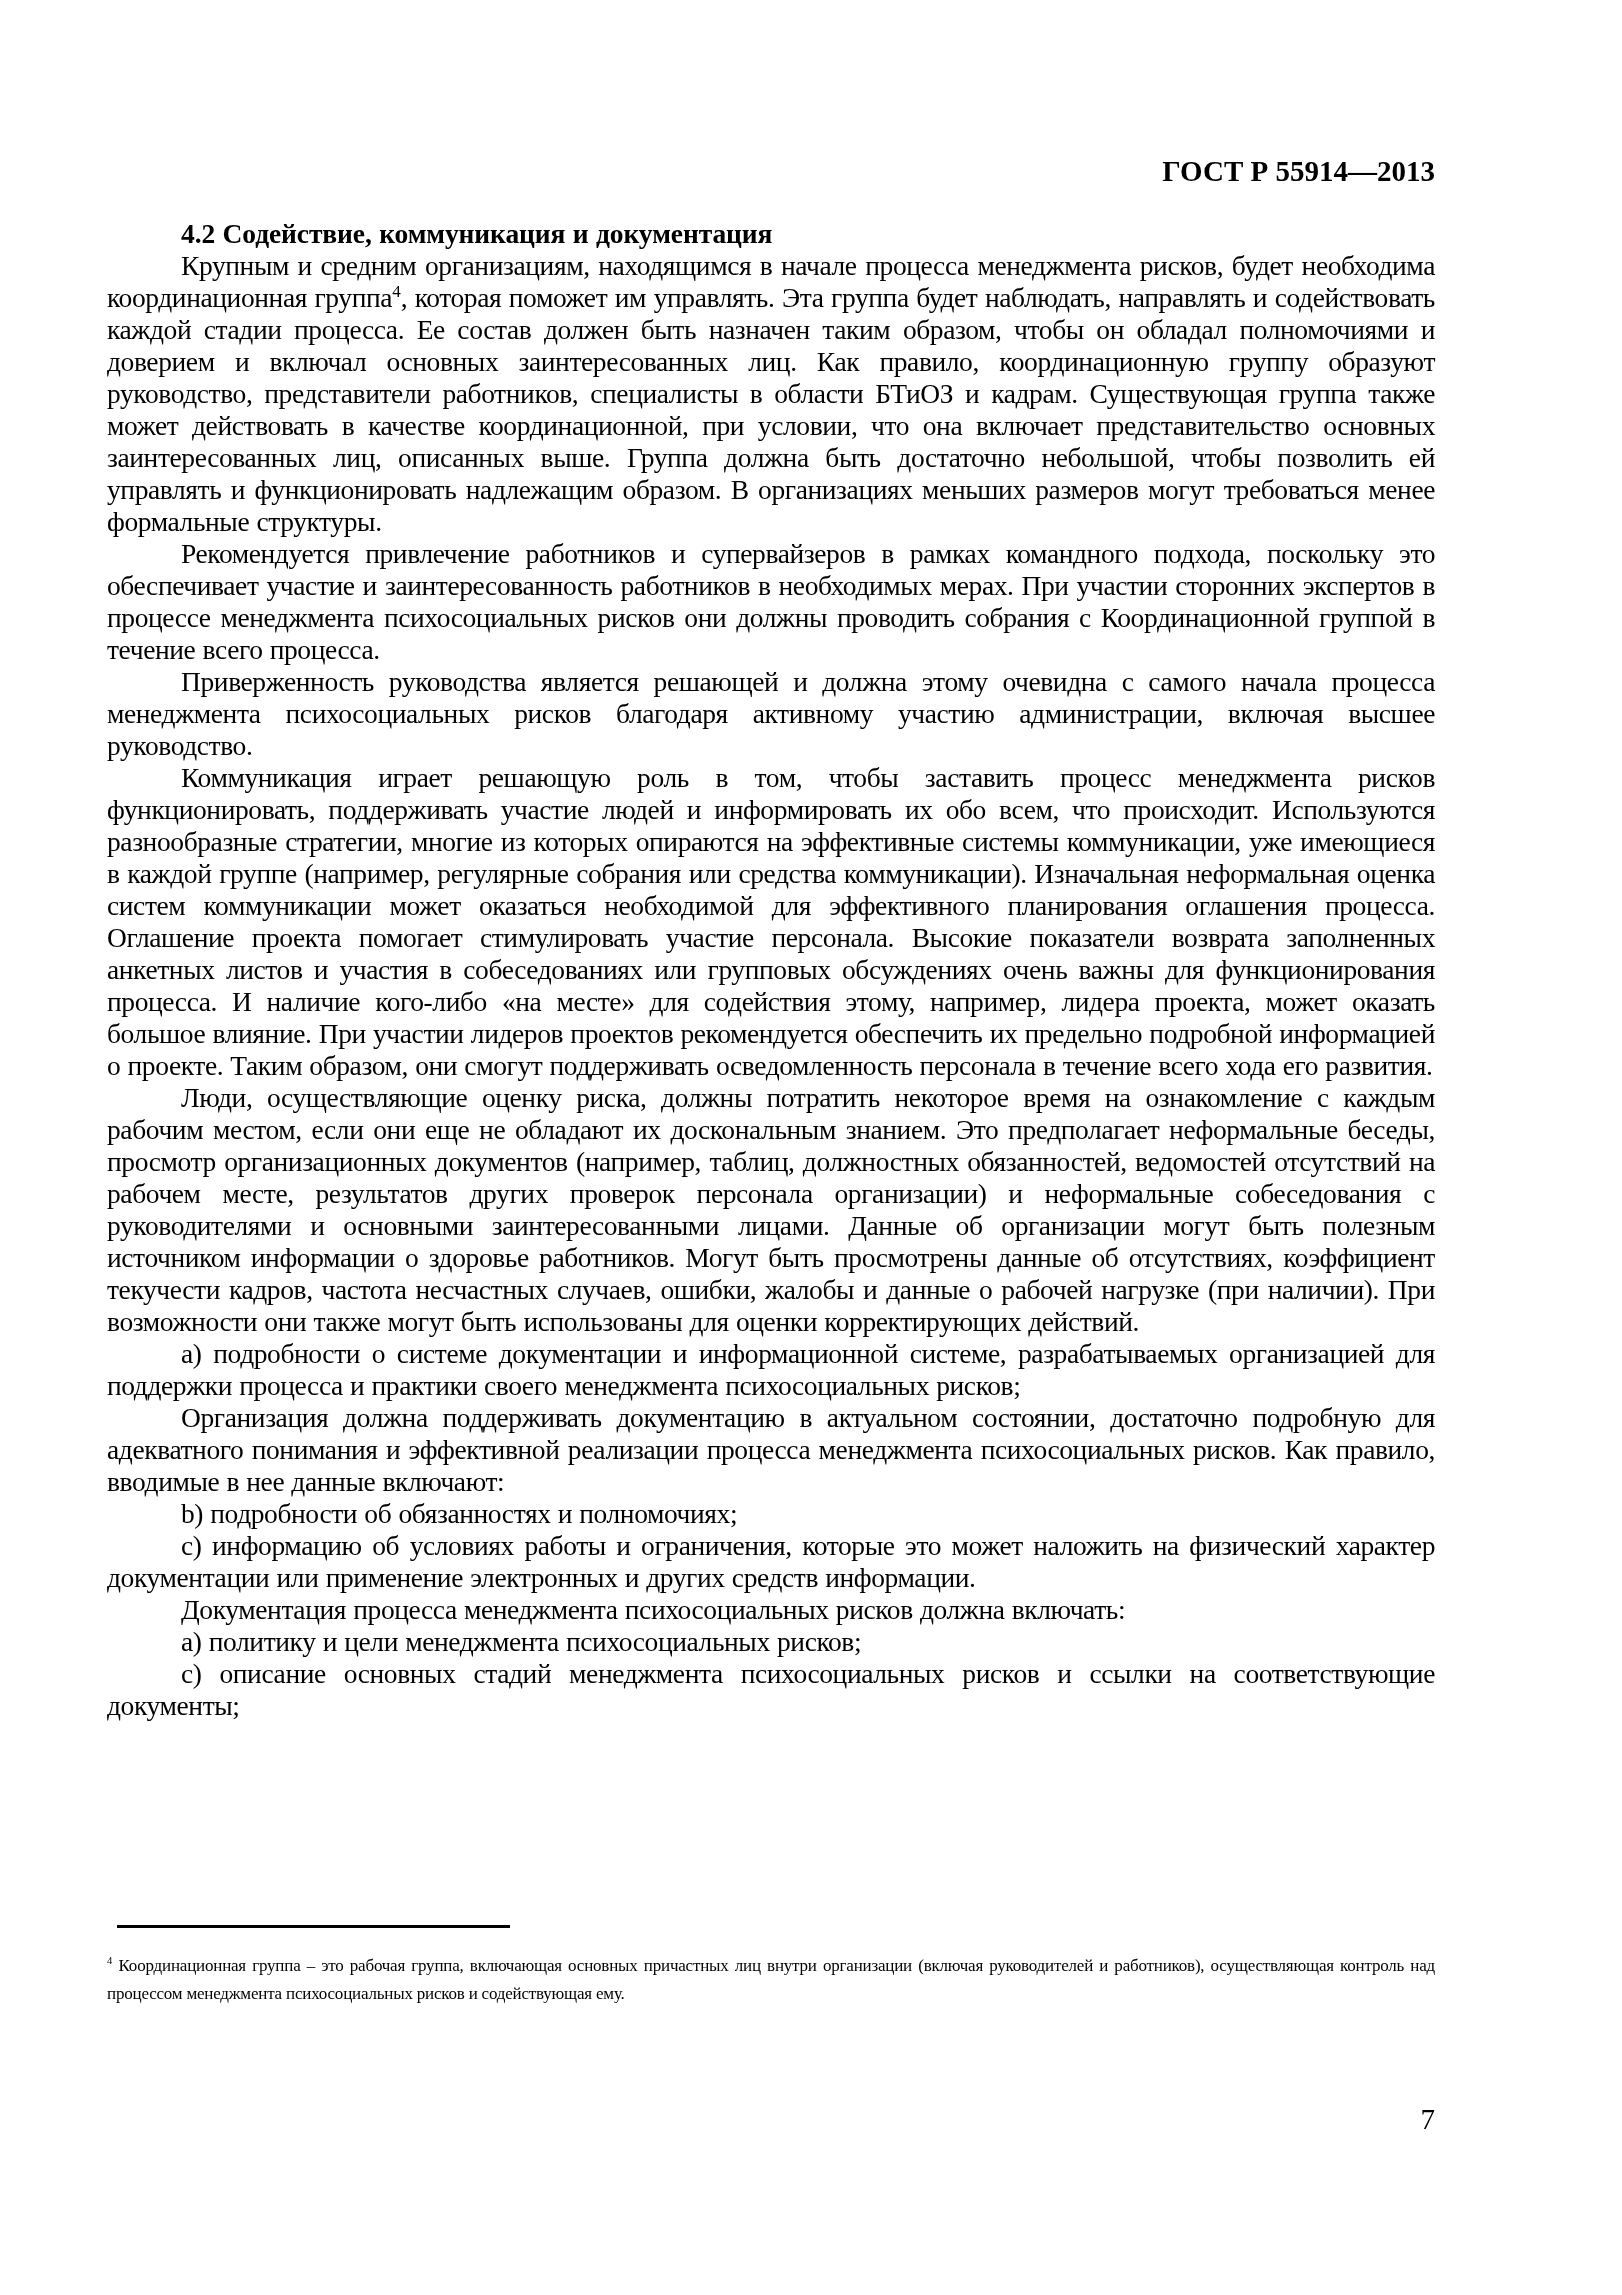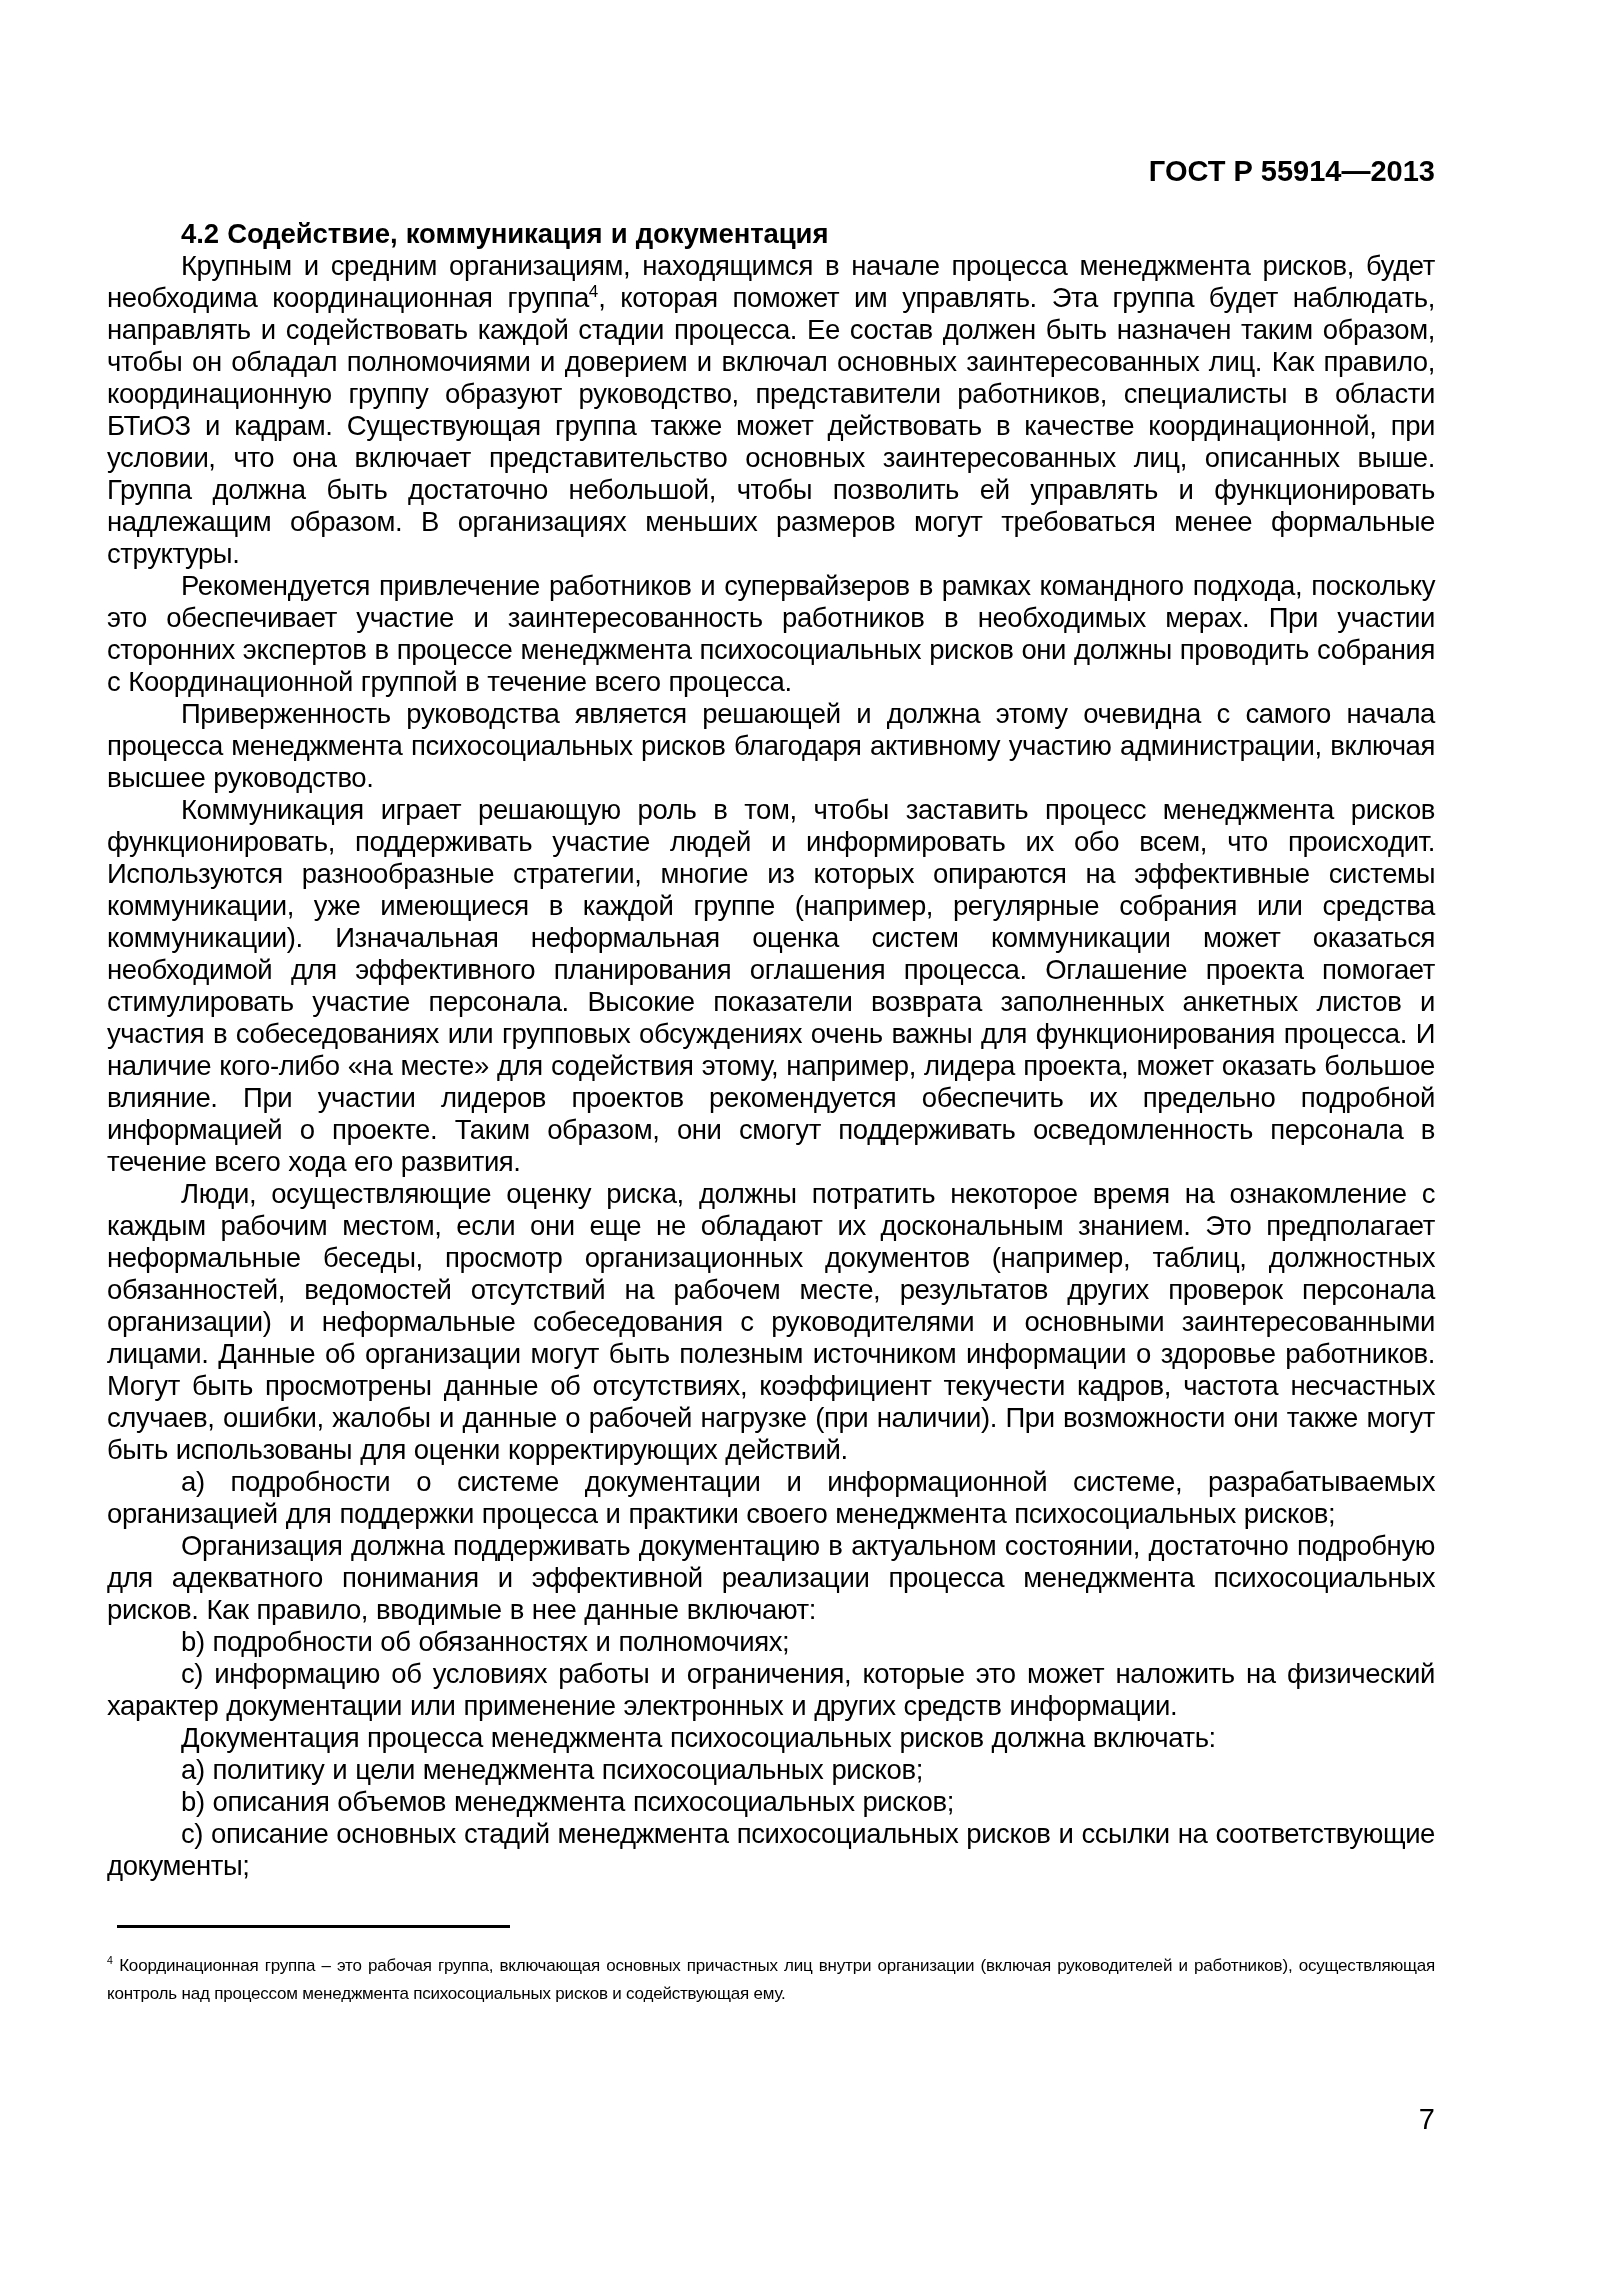--- a/index.html
+++ b/index.html
@@ -2,21 +2,21 @@
 <html lang="ru" style="font-size:10.5px"><head>
 <meta charset="utf-8">
 <style>
   html, body { margin: 0; padding: 0; background: #ffffff; }
   .page {
     position: relative;
     width: 1622px;
     height: 2295px;
     background: #ffffff;
     color: #000000;
-    font-family: Liberation Sans, sans-serif;
+    font-family: Liberation Serif, serif;
     overflow: hidden;
   }
   .running-head {
     position: absolute;
     top: 156px;
     left: 107px;
     width: 1328px;
     text-align: right;
     font-weight: 700;
     font-size: 29px;
@@ -99,21 +99,20 @@
         <p><span>Рекомендуется привлечение работников и супервайзеров в рамках командного подхода, поскольку это обеспечивает участие и заинтересованность работников в необходимых мерах. При участии сторонних экспертов в процессе менеджмента психосоциальных рисков они должны проводить собрания с Координационной группой в течение всего процесса.</span></p>
         <p><span>Приверженность руководства является решающей и должна этому очевидна с самого начала процесса менеджмента психосоциальных рисков благодаря активному участию администрации, включая высшее руководство.</span></p>
         <p><span>Коммуникация играет решающую роль в том, чтобы заставить процесс менеджмента рисков функционировать, поддерживать участие людей и информировать их обо всем, что происходит. Используются разнообразные стратегии, многие из которых опираются на эффективные системы коммуникации, уже имеющиеся в каждой группе (например, регулярные собрания или средства коммуникации). Изначальная неформальная оценка систем коммуникации может оказаться необходимой для эффективного планирования оглашения процесса. Оглашение проекта помогает стимулировать участие персонала. Высокие показатели возврата заполненных анкетных листов и участия в собеседованиях или групповых обсуждениях очень важны для функционирования процесса. И наличие кого-либо «на месте» для содействия этому, например, лидера проекта, может оказать большое влияние. При участии лидеров проектов рекомендуется обеспечить их предельно подробной информацией о проекте. Таким образом, они смогут поддерживать осведомленность персонала в течение всего хода его развития.</span></p>
         <p><span>Люди, осуществляющие оценку риска, должны потратить некоторое время на ознакомление с каждым рабочим местом, если они еще не обладают их доскональным знанием. Это предполагает неформальные беседы, просмотр организационных документов (например, таблиц, должностных обязанностей, ведомостей отсутствий на рабочем месте, результатов других проверок персонала организации) и неформальные собеседования с руководителями и основными заинтересованными лицами. Данные об организации могут быть полезным источником информации о здоровье работников. Могут быть просмотрены данные об отсутствиях, коэффициент текучести кадров, частота несчастных случаев, ошибки, жалобы и данные о рабочей нагрузке (при наличии). При возможности они также могут быть использованы для оценки корректирующих действий.</span></p>
         <p><span>a) подробности о системе документации и информационной системе, разрабатываемых организацией для поддержки процесса и практики своего менеджмента психосоциальных рисков;</span></p>
         <p><span>Организация должна поддерживать документацию в актуальном состоянии, достаточно подробную для адекватного понимания и эффективной реализации процесса менеджмента психосоциальных рисков. Как правило, вводимые в нее данные включают:</span></p>
         <p><span>b) подробности об обязанностях и полномочиях;</span></p>
         <p><span>c) информацию об условиях работы и ограничения, которые это может наложить на физический характер документации или применение электронных и других средств информации.</span></p>
         <p><span>Документация процесса менеджмента психосоциальных рисков должна включать:</span></p>
         <p><span>a) политику и цели менеджмента психосоциальных рисков;</span></p>
-        <p><span>b) описания объемов менеджмента психосоциальных рисков;</span></p>
         <p><span>c) описание основных стадий менеджмента психосоциальных рисков и ссылки на соответствующие документы;</span></p>
       </div>
   </div>
 
   <div class="footnote-area">
     <div class="footnote-rule"></div>
     <p class="footnote"><sup>4</sup><span>Координационная группа – это рабочая группа, включающая основных причастных лиц внутри организации (включая руководителей и работников), осуществляющая контроль над процессом менеджмента психосоциальных рисков и содействующая ему.</span></p>
   </div>
 
   <div class="page-number">7</div>

